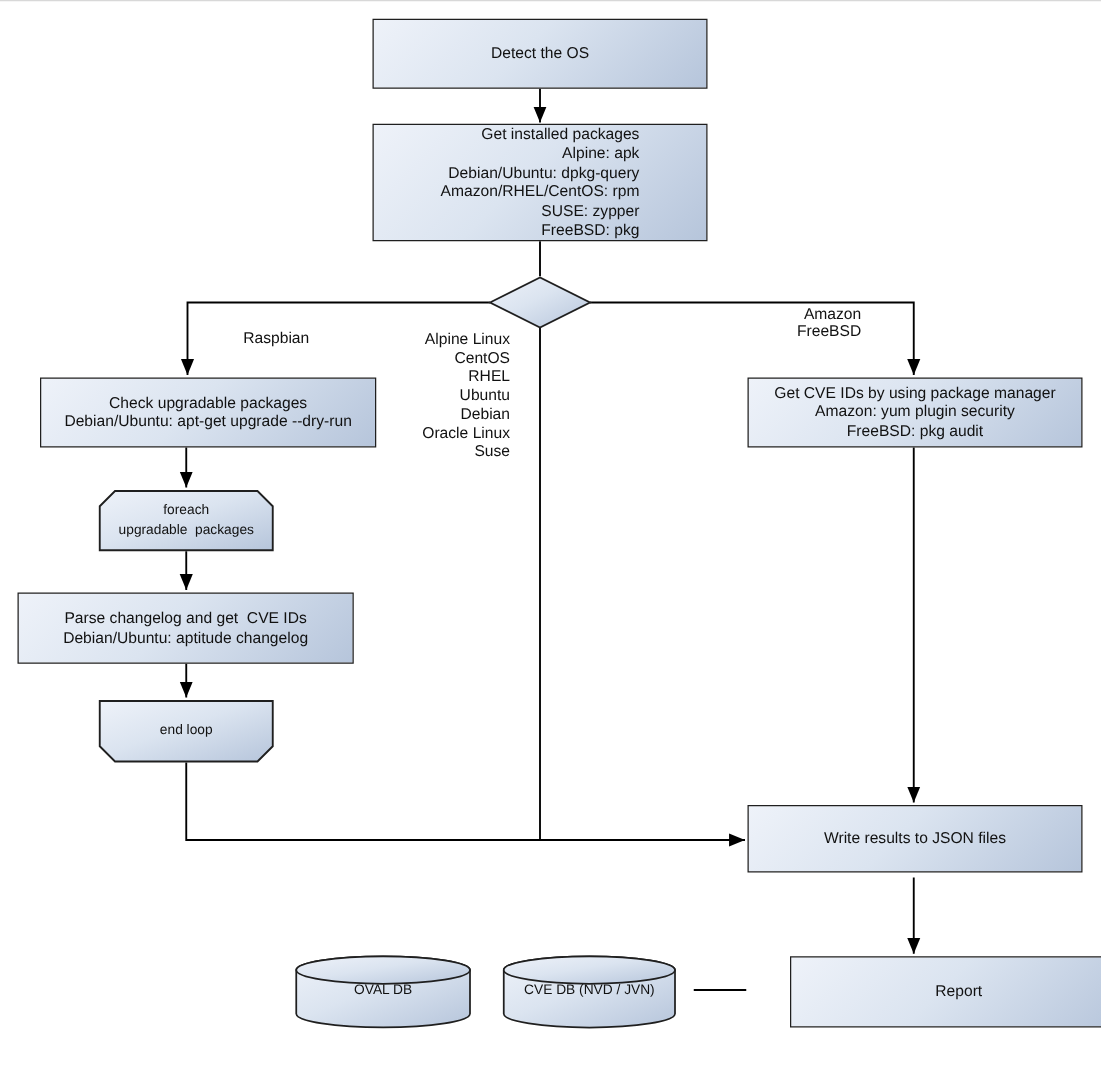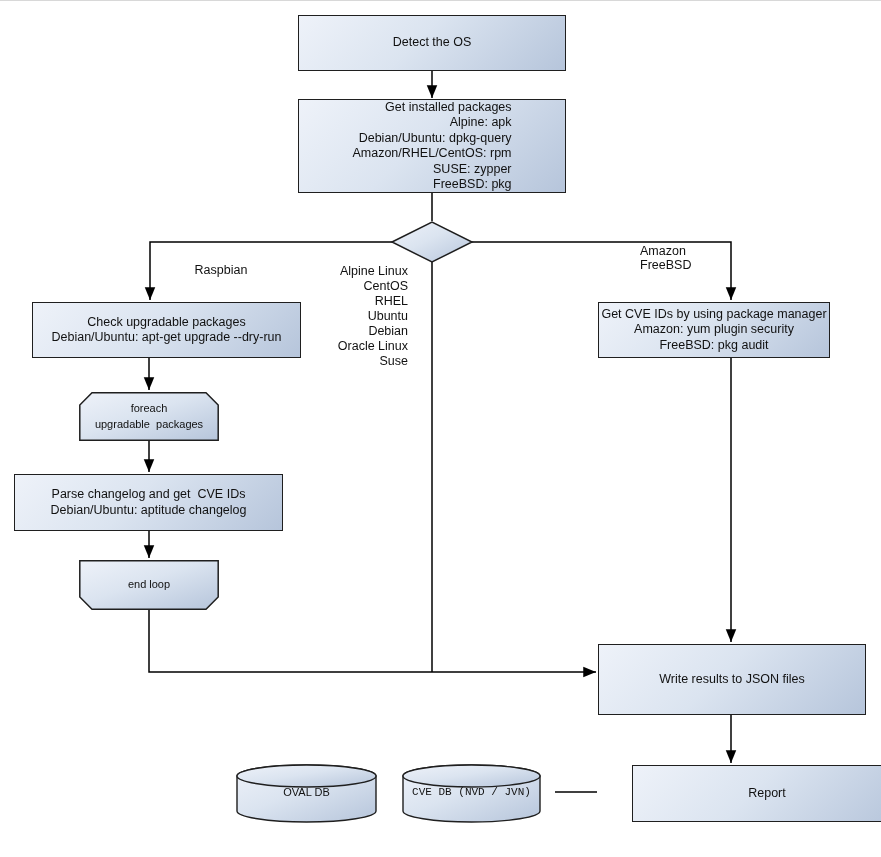--- a/index.html
+++ b/index.html
@@ -20,32 +20,32 @@
   .shape-label{position:absolute;display:flex;align-items:center;justify-content:center;
         font-size:11px;line-height:15.5px;text-align:center;white-space:pre-wrap;}
 
   .edge-label{position:absolute;font-size:12.5px;line-height:15px;white-space:pre-wrap;}
 
   
   #n-detect        {left:298px;top:15px;width:268px;height:56px;}
   #n-getpkgs       {left:298px;top:99px;width:268px;height:94px;}
   #n-checkupg      {left:32px;top:302px;width:269px;height:56px;}
   #n-parse         {left:14px;top:474px;width:269px;height:57px;}
-  #n-getcve        {left:598px;top:302px;width:232px;height:56px;}
-  #n-writejson     {left:598px;top:644px;width:268px;height:71px;}
+  #n-getcve        {left:598px;top:302px;width:268px;height:56px;}
+  #n-writejson     {left:598px;top:644px;width:268px;height:54px;}
   #n-report        {left:632px;top:765px;width:270px;height:57px;}
 
   #l-foreach       {left:79px;top:392px;width:140px;height:49px;}
   #l-endloop       {left:79px;top:560px;width:140px;height:50px;text-align:center;}
   #l-oval-db       {left:237px;top:783px;width:139px;height:20px;text-align:right;}
-  #l-cve-db        {left:403px;top:783px;width:137px;height:20px;font-family:Liberation Mono, monospace;}
+  #l-cve-db        {left:403px;top:783px;width:137px;height:20px;}
 
   #el-raspbian     {left:180px;top:263px;width:82px;text-align:center;}
   #el-oslist       {left:248px;top:264px;width:160px;text-align:right;}
-  #el-amzfbsd      {left:640px;top:244px;width:85px;line-height:14px;text-align:left;}
+  #el-amzfbsd      {left:604px;top:244px;width:85px;line-height:14px;text-align:right;}
 
   
   .db-group{position:absolute;left:222px;top:722px;width:333px;height:119px;box-sizing:border-box;
         background:#f3f3f3;border:1.4px dashed #3a3a3a;border-radius:7px;}
   .db-group-header{box-sizing:border-box;height:23px;background:#e9e9e9;
         border-bottom:1px solid #9a9a9a;border-radius:6px 6px 0 0;
         font-size:15.5px;line-height:22px;text-align:right;padding-right:4px;color:#1a1a1a;}
 </style>
 </head>
 <body>

